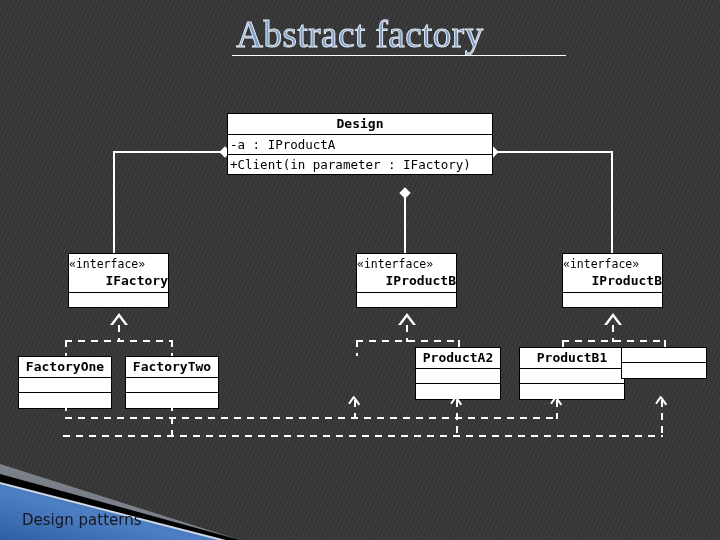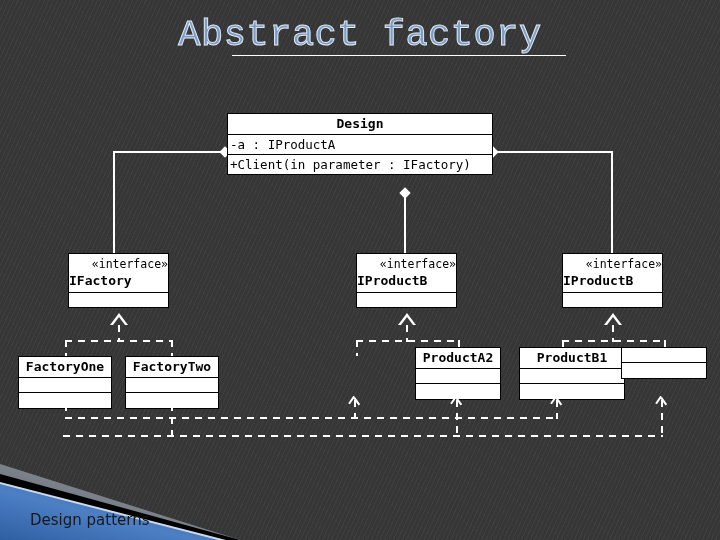--- a/index.html
+++ b/index.html
@@ -16,21 +16,21 @@
         rgba(255,255,255,0.030) 1px,
         rgba(0,0,0,0.055) 1px,
         rgba(0,0,0,0.055) 4px);
   }
 
   
   #title-wrap{position:absolute;left:0;top:14px;width:720px;text-align:center;}
   #slide-title{
     display:inline-block;
     font-size:37px;line-height:42px;font-weight:400;
-    font-family:Liberation Mono, monospace;
+    font-family:Liberation Serif, serif;
     color:#7a9cc6;
     -webkit-text-stroke:1px #dfe7f2;
     letter-spacing:0.5px;
   }
   #title-rule{
     position:absolute;left:232px;top:55px;width:334px;height:1px;
     background:#ffffff;
   }
 
   
@@ -46,24 +46,24 @@
     box-sizing:border-box;
     border-bottom:1px solid #000000;
     overflow:hidden;
     white-space:nowrap;
   }
   .row:last-child{border-bottom:none;}
   .hdr{
     text-align:center;font-weight:bold;font-size:13px;line-height:20px;
   }
   .iface-hdr{
-    text-align:right;font-size:11.5px;line-height:15px;padding-top:3px;
+    text-align:left;font-size:11.5px;line-height:15px;padding-top:3px;
   }
   .iface-name{
-    text-align:left;font-weight:bold;font-size:13px;line-height:17px;padding-bottom:3px;
+    text-align:right;font-weight:bold;font-size:13px;line-height:17px;padding-bottom:3px;
   }
   .attr{
     font-size:12.5px;line-height:19px;padding-left:2px;
   }
   .empty{height:14px;}
   .empty2{height:15px;}
 
   
   .ln{position:absolute;background:#ffffff;}
   .h{height:2px;}
@@ -101,21 +101,21 @@
 
   
   .diamond{
     position:absolute;width:8px;height:8px;background:#ffffff;
     transform:rotate(45deg);
   }
 
   
   #corner{position:absolute;left:0;bottom:0;width:240px;height:80px;overflow:hidden;}
   #footer-text{
-    position:absolute;left:30px;top:511px;
+    position:absolute;left:22px;top:511px;
     font-size:15px;color:#18181c;
     font-family:"DejaVu Sans", sans-serif;
   }
 </style>
 </head>
 <body>
 
 <div id="slide">
 
   <div id="title-wrap">

